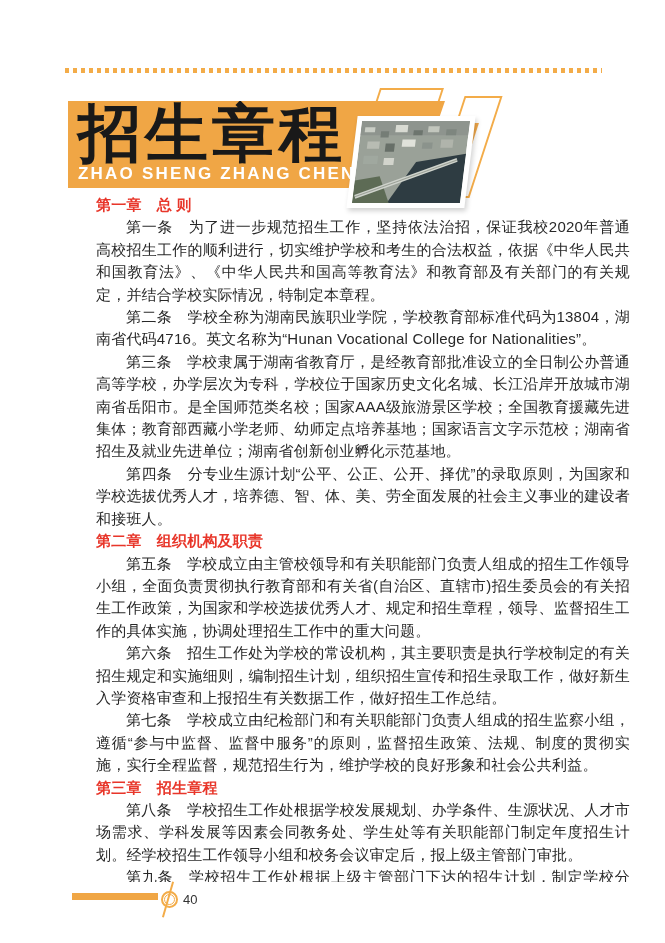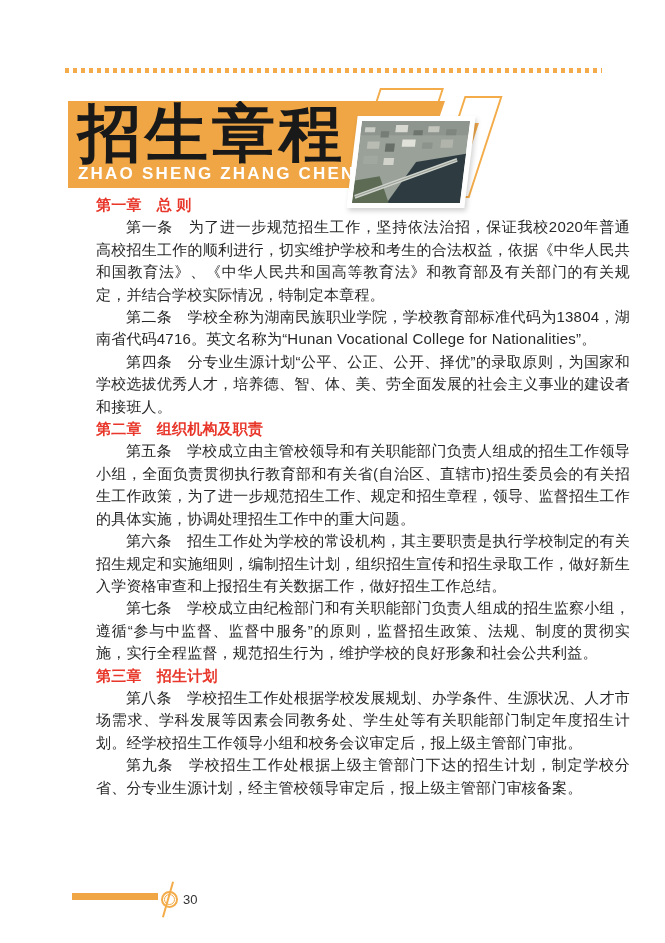--- a/index.html
+++ b/index.html
@@ -100,29 +100,30 @@
       <polygon points="0,58 24,54 36,80 0,80" fill="#5d6b55"></polygon>
       <line x1="2" y1="74" x2="98" y2="38" stroke="#cfd3cc" stroke-width="4"></line>
       <line x1="2" y1="74" x2="98" y2="38" stroke="#9aa096" stroke-width="1"></line>
     </svg>
   </div>
 
   <div class="content">
     <h2 class="chapter">第一章　总 则</h2>
     <p class="article">第一条　为了进一步规范招生工作，坚持依法治招，保证我校2020年普通高校招生工作的顺利进行，切实维护学校和考生的合法权益，依据《中华人民共和国教育法》、《中华人民共和国高等教育法》和教育部及有关部门的有关规定，并结合学校实际情况，特制定本章程。</p>
     <p class="article">第二条　学校全称为湖南民族职业学院，学校教育部标准代码为13804，湖南省代码4716。英文名称为“Hunan Vocational College for Nationalities”。</p>
+    <p class="article">第三条　学校隶属于湖南省教育厅，是经教育部批准设立的全日制公办普通高等学校，办学层次为专科，学校位于国家历史文化名城、长江沿岸开放城市湖南省岳阳市。是全国师范类名校；国家AAA级旅游景区学校；全国教育援藏先进集体；教育部西藏小学老师、幼师定点培养基地；国家语言文字示范校；湖南省招生及就业先进单位；湖南省创新创业孵化示范基地。</p>
     <p class="article">第四条　分专业生源计划“公平、公正、公开、择优”的录取原则，为国家和学校选拔优秀人才，培养德、智、体、美、劳全面发展的社会主义事业的建设者和接班人。</p>
     <h2 class="chapter">第二章　组织机构及职责</h2>
-    <p class="article">第五条　学校成立由主管校领导和有关职能部门负责人组成的招生工作领导小组，全面负责贯彻执行教育部和有关省(自治区、直辖市)招生委员会的有关招生工作政策，为了进一步规范招生工作、规定和招生章程，领导、监督招生工作的具体实施，协调处理招生工作中的重大问题。</p>
+    <p class="article">第五条　学校成立由主管校领导和有关职能部门负责人组成的招生工作领导小组，全面负责贯彻执行教育部和有关省(自治区、直辖市)招生委员会的有关招生工作政策，为国家和学校选拔优秀人才、规定和招生章程，领导、监督招生工作的具体实施，协调处理招生工作中的重大问题。</p>
     <p class="article">第六条　招生工作处为学校的常设机构，其主要职责是执行学校制定的有关招生规定和实施细则，编制招生计划，组织招生宣传和招生录取工作，做好新生入学资格审查和上报招生有关数据工作，做好招生工作总结。</p>
     <p class="article">第七条　学校成立由纪检部门和有关职能部门负责人组成的招生监察小组，遵循“参与中监督、监督中服务”的原则，监督招生政策、法规、制度的贯彻实施，实行全程监督，规范招生行为，维护学校的良好形象和社会公共利益。</p>
-    <h2 class="chapter">第三章　招生计划</h2>
+    <h2 class="chapter">第三章　招生章程</h2>
     <p class="article">第八条　学校招生工作处根据学校发展规划、办学条件、生源状况、人才市场需求、学科发展等因素会同教务处、学生处等有关职能部门制定年度招生计划。经学校招生工作领导小组和校务会议审定后，报上级主管部门审批。</p>
     <p class="article">第九条　学校招生工作处根据上级主管部门下达的招生计划，制定学校分省、分专业生源计划，经主管校领导审定后，报上级主管部门审核备案。</p>
 
   </div>
 
   <div class="footer-bar"></div>
   <div class="footer-pin-line"></div>
   <div class="footer-pin"></div>
-  <div class="footer-pagenum">30</div>
+  <div class="footer-pagenum">40</div>
 
 </div>
 
 </body></html>

